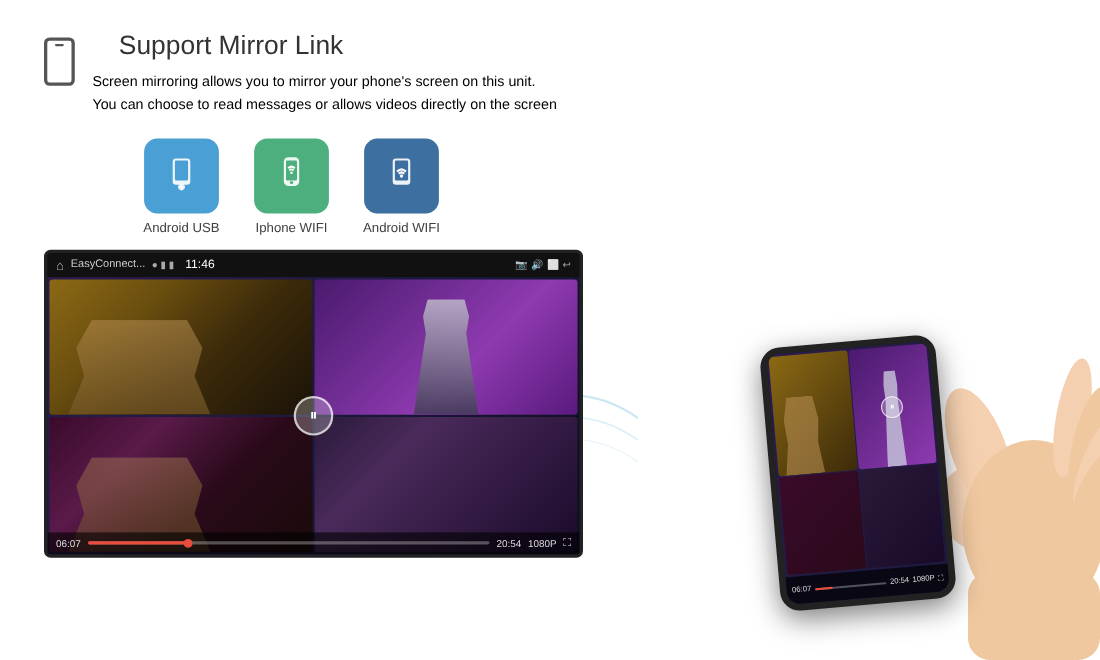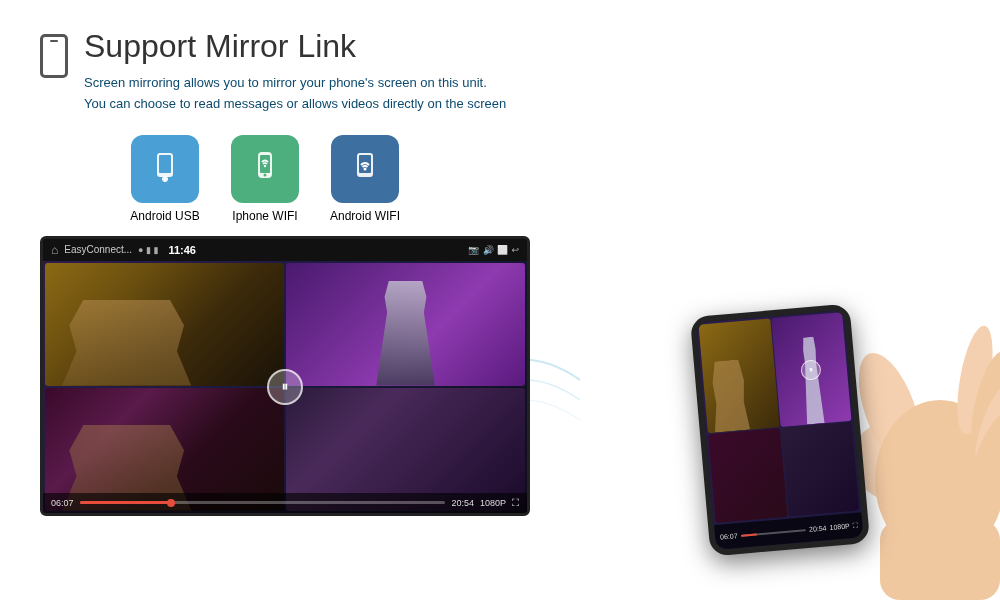--- a/index.html
+++ b/index.html
@@ -24,29 +24,30 @@
       display: flex;
       align-items: flex-start;
       padding: 28px 40px 10px 40px;
     }
 
     .header-text {
       flex: 1;
     }
 
     .title {
-      font-size: 32px;
+      font-size: 24px;
       font-weight: 400;
       color: #333;
       margin-bottom: 8px;
+      margin-left: 24px;
     }
 
     .subtitle-line {
       font-size: 13px;
-      color: #0c4a6e;
+      color: #000000;
       line-height: 1.6;
     }
 
     
     .icons-row {
       display: flex;
       justify-content: flex-start;
       align-items: flex-start;
       padding: 10px 40px 8px 120px;
       gap: 10px;
@@ -68,21 +69,21 @@
       justify-content: center;
       margin-bottom: 6px;
     }
 
     .icon-box.blue { background: #4a9fd4; }
     .icon-box.dark-blue { background: #3d6fa0; }
     .icon-box.green { background: #4caf7d; }
 
     .icon-label {
       font-size: 12px;
-      color: #000000;
+      color: #404040;
       text-align: center;
     }
 
     
     .main-content {
       display: flex;
       padding: 0 20px 0 40px;
       gap: 20px;
       position: relative;
       margin-top: 5px;
@@ -127,21 +128,21 @@
     .status-icons {
       display: flex;
       gap: 3px;
       color: #aaa;
       font-size: 9px;
     }
 
     .status-time {
       color: #fff;
       font-size: 11px;
-      font-weight: bold;
+      font-weight: normal;
       margin: 16px 4px;
     }
 
     .status-right-icons {
       display: flex;
       gap: 3px;
       color: #aaa;
       font-size: 9px;
       margin-left: auto;
     }

